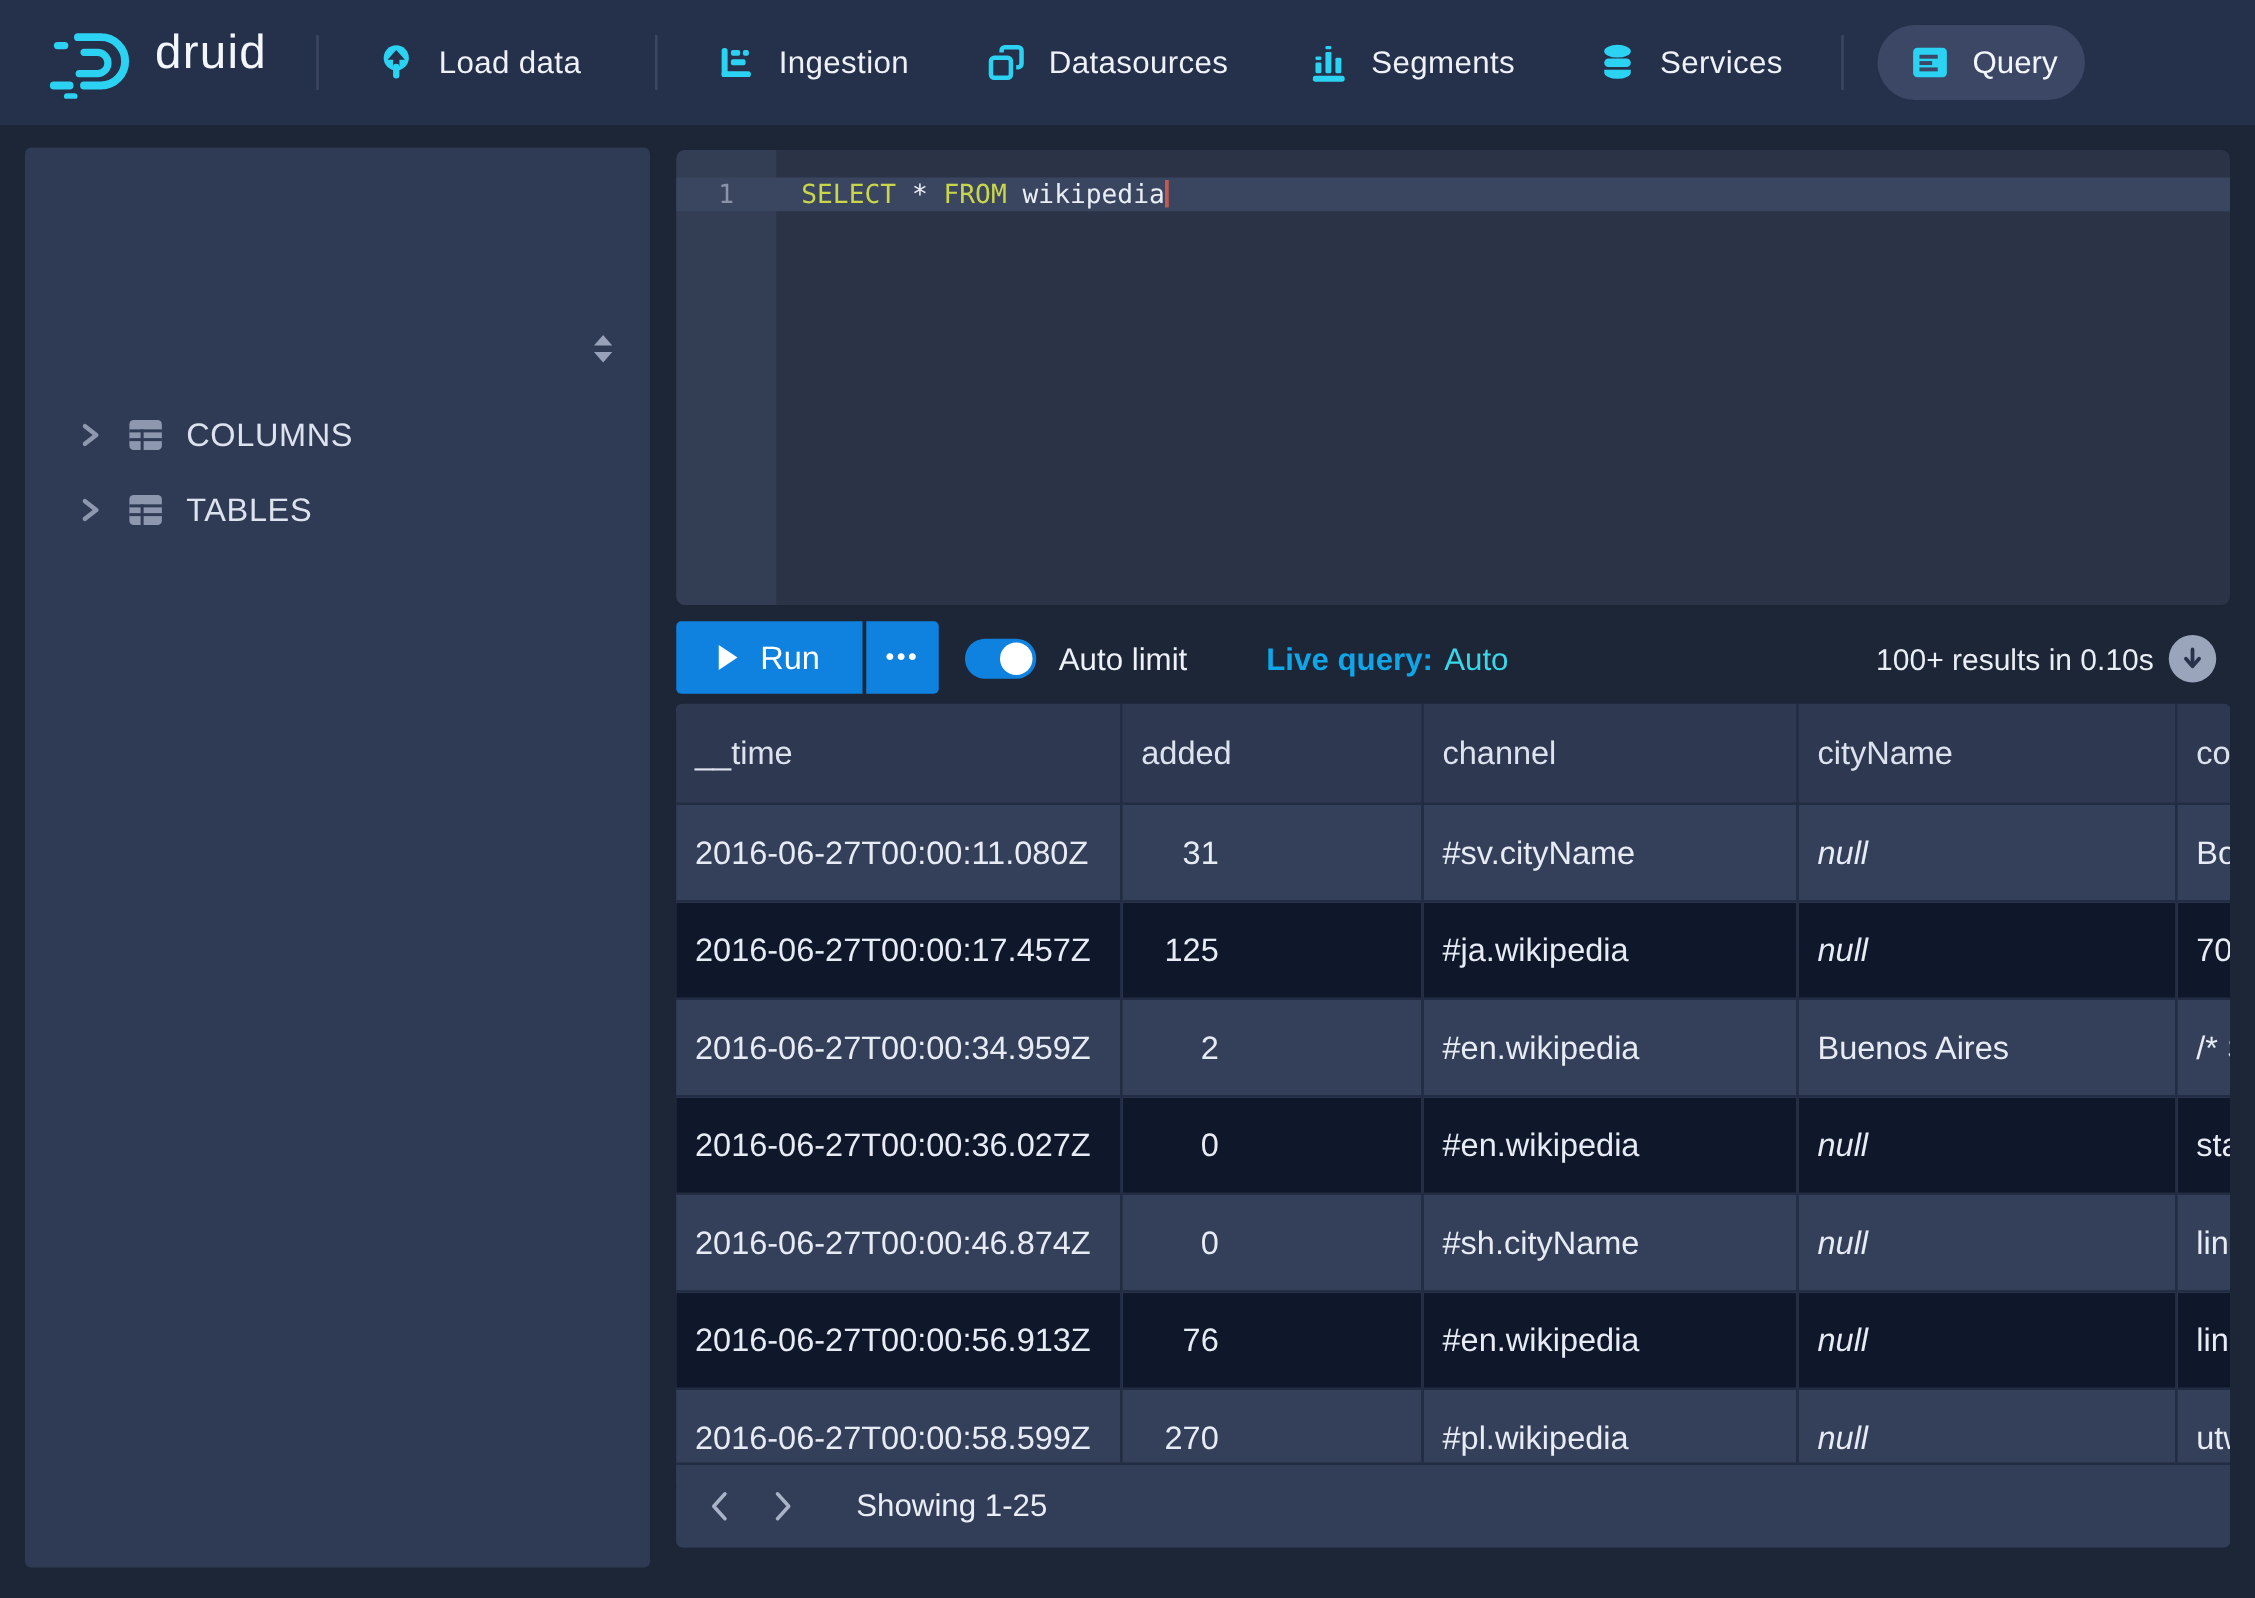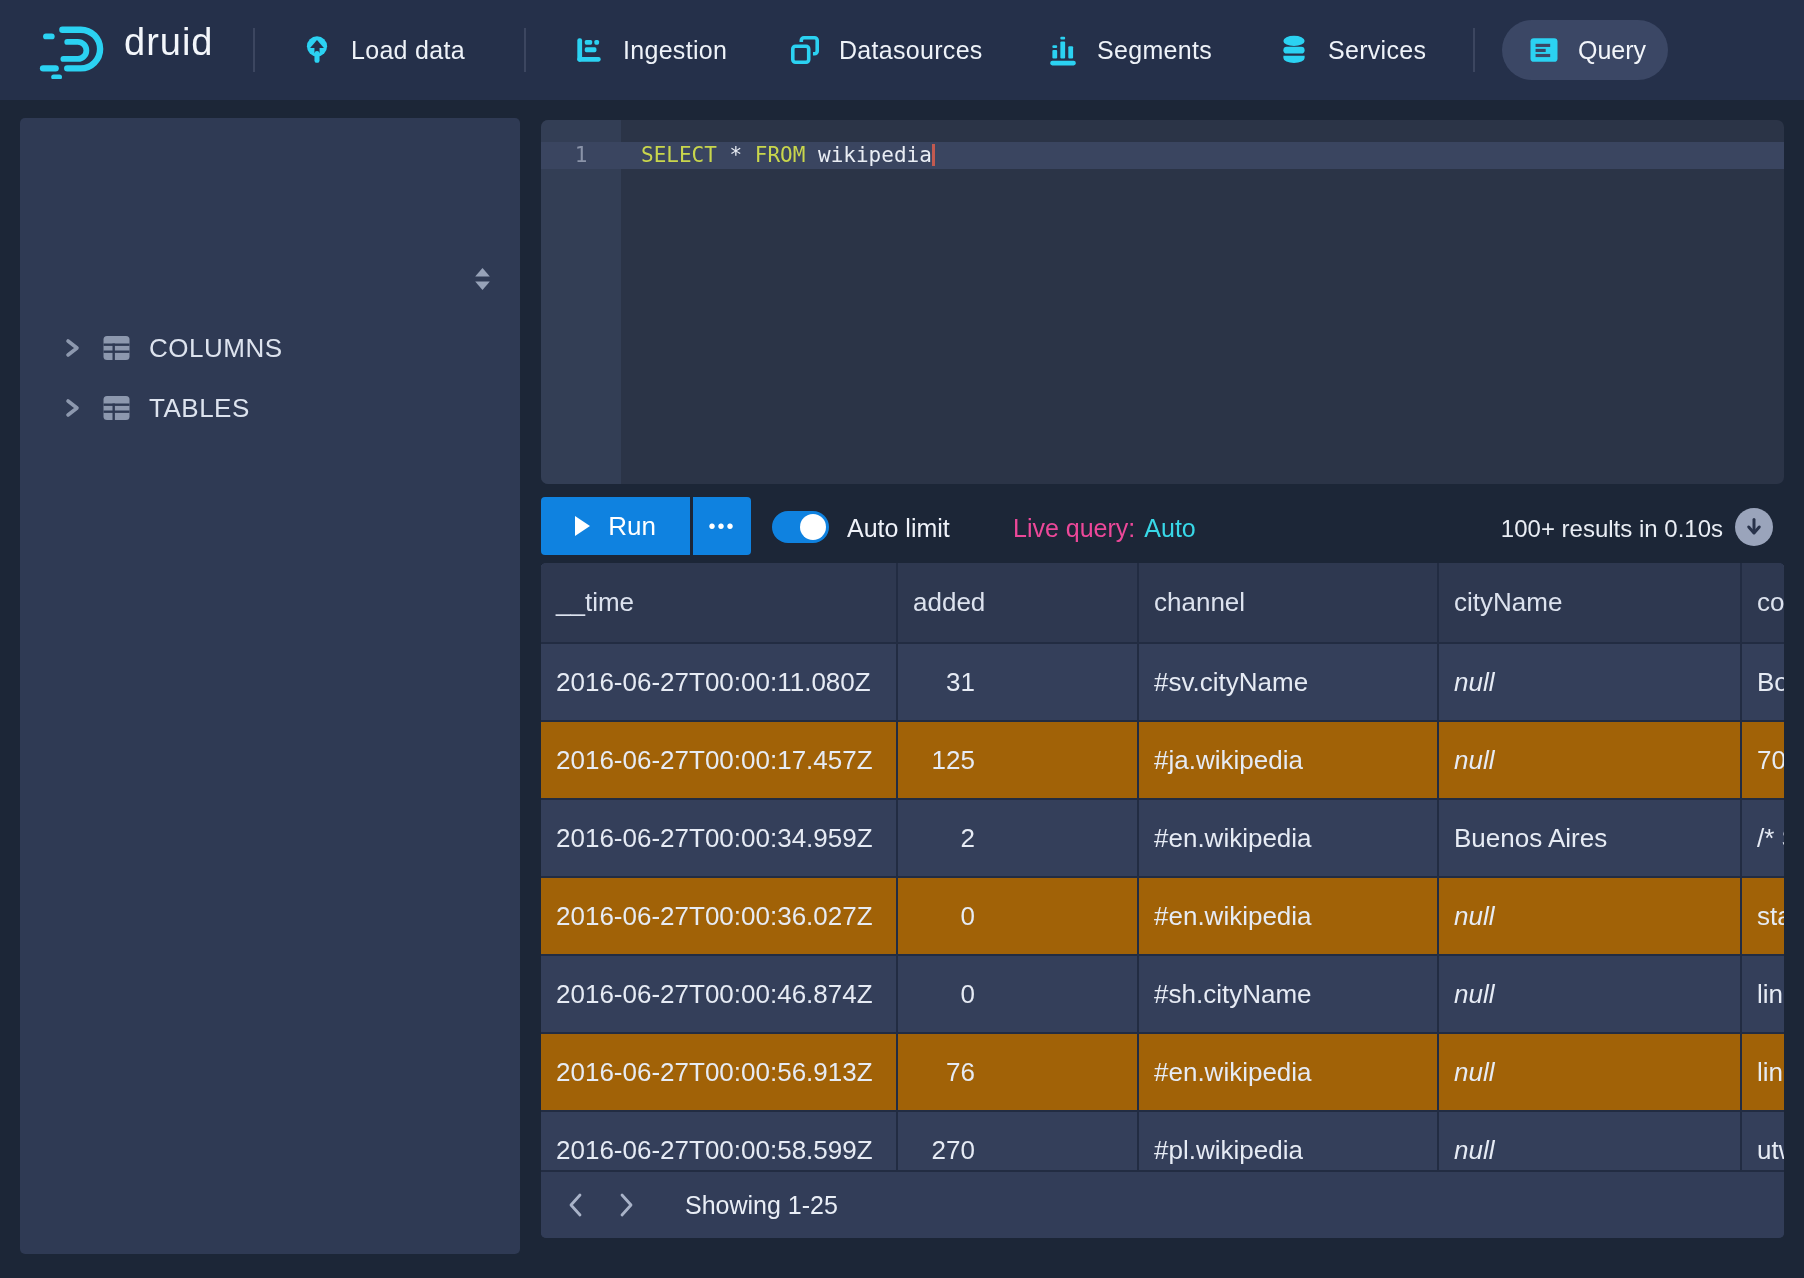--- a/index.html
+++ b/index.html
@@ -75,21 +75,21 @@
   .btn-run .lbl { font-size:26px; color:#fff; font-family:"Liberation Sans",sans-serif; }
   .btn-more {
     position:absolute; left:693px; top:497px; width:58px; height:58px;
     background:#0f82e0; border-radius:0 4px 4px 0; border:none; cursor:pointer;
     color:#fff; font-size:20px; letter-spacing:2px; text-align:center;
   }
   .switch { position:absolute; left:772px; top:511px; width:57px; height:32px; border-radius:16px; background:#0f82e0; cursor:pointer; }
   .switch .knob { position:absolute; right:3px; top:3px; width:26px; height:26px; border-radius:50%; background:#fff; }
   .auto-limit { position:absolute; left:847px; top:512px; height:32px; line-height:32px; font-size:25px; color:#eef1f8; cursor:pointer; }
   .live-query { position:absolute; left:1013px; top:512px; height:32px; line-height:32px; font-size:25px; }
-  .live-query .k { color:#ec4899; }
+  .live-query .k { color:#0ea5e9;font-weight:bold; }
   .live-query .v { color:#38d8e8; margin-left:9px; cursor:pointer; }
   .results-summary { position:absolute; right:81px; top:513px; height:32px; line-height:32px; font-size:24px; color:#e9edf4; }
   .download {
     position:absolute; left:1735px; top:508px; width:38px; height:38px; border-radius:50%;
     background:#9aa4bb; cursor:pointer; display:flex; align-items:center; justify-content:center;
   }
 
   .splitter { position:absolute; left:541px; top:564px; width:1243px; height:9px; background:#5d6a89; border-radius:4px; cursor:row-resize; }
 
   
@@ -108,21 +108,21 @@
     background:#2e3850; padding-left:15px;
     border-right:2px solid #222c42; border-bottom:2px solid #222c42;
     white-space:nowrap; overflow:hidden; cursor:pointer;
   }
   table.results td {
     height:78px; color:#e6ebf4; padding-left:15px;
     border-right:2px solid #222c42; border-bottom:2px solid #222c42;
     white-space:nowrap; overflow:hidden; cursor:pointer;
   }
   table.results tr.odd td  { background:#343f5a; }
-  table.results tr.even td { background:#a16207; }
+  table.results tr.even td { background:#0f172a; }
   td .num { display:inline-block; width:62px; text-align:right; }
   .null-val { font-style:italic; color:#a9b3c8; }
 
   .pagination {
     position:absolute; left:0; right:0; bottom:0; height:68px;
     background:#323d58; border-top:2px solid #222c42;
     display:flex; align-items:center;
   }
   .pg-btn { width:30px; height:30px; margin-left:20px; cursor:pointer; display:flex; align-items:center; justify-content:center; }
   .pg-text { margin-left:44px; font-size:25px; color:#e9eef6; }

